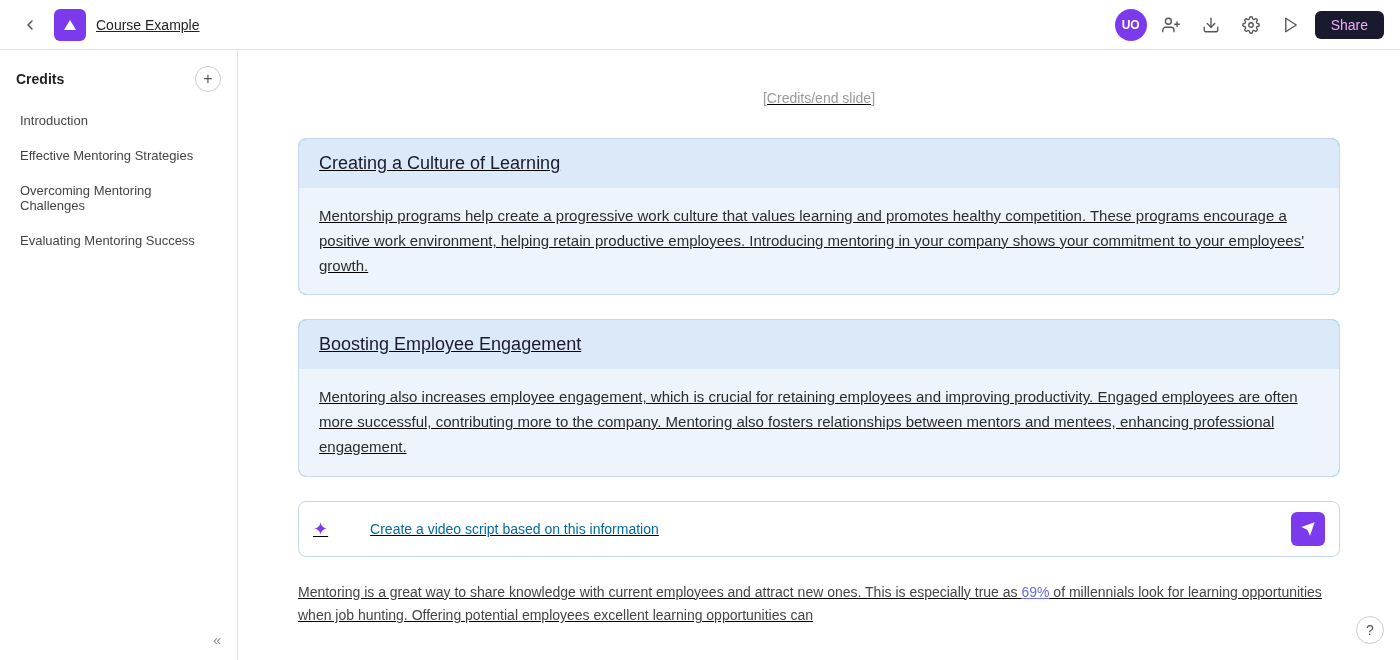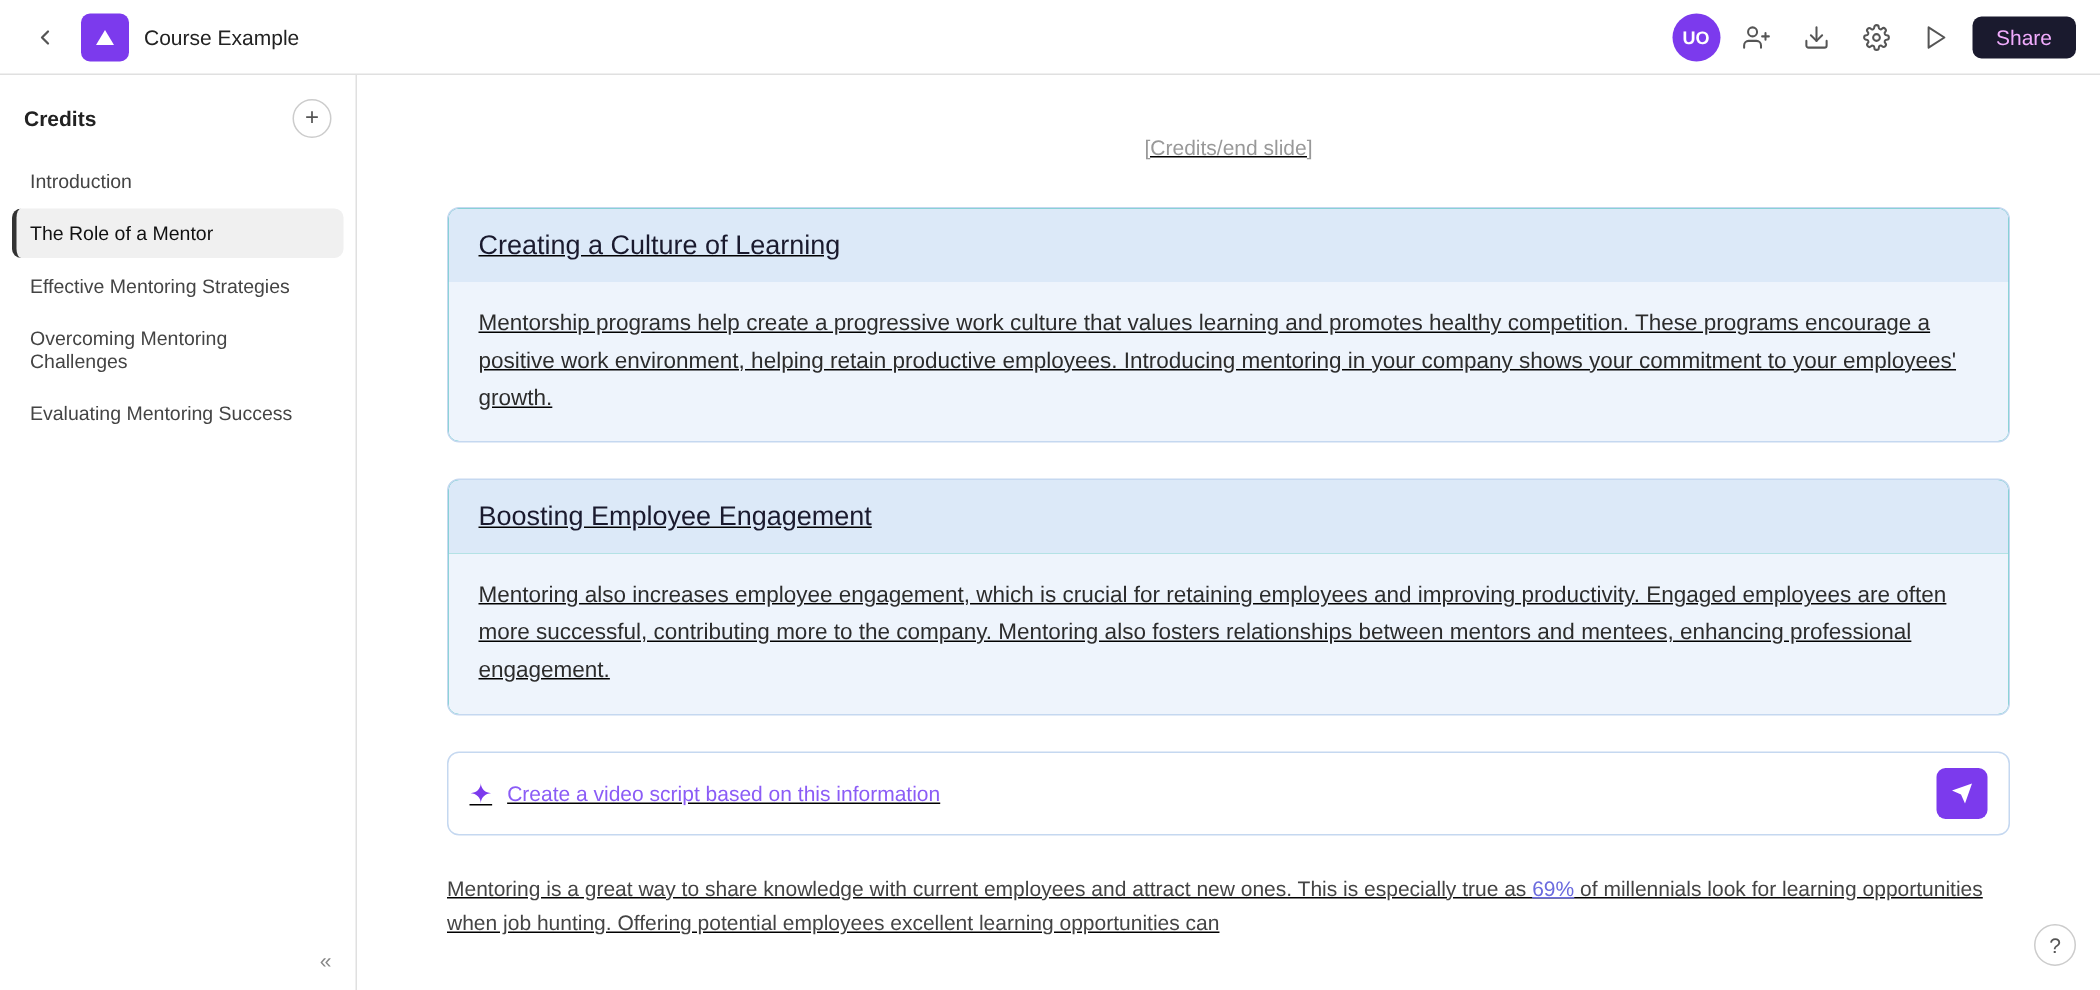--- a/index.html
+++ b/index.html
@@ -13,21 +13,21 @@
       display: flex;
       align-items: center;
       padding: 0 16px;
       gap: 10px;
       flex-shrink: 0;
     }
     .topbar-left { display: flex; align-items: center; gap: 10px; flex: 1; }
     .back-btn { width: 28px; height: 28px; display: flex; align-items: center; justify-content: center; cursor: pointer; color: #555; border-radius: 4px; }
     .app-icon { width: 32px; height: 32px; background: #7c3aed; border-radius: 6px; display: flex; align-items: center; justify-content: center; }
     .app-icon svg { fill: #fff; }
-    .topbar-title { font-size: 14px; font-weight: 500; color: #222; }
+    .topbar-title { font-size: 14px; font-weight: 500; color: #222; text-decoration: underline; }
     .topbar-right { display: flex; align-items: center; gap: 8px; }
     .avatar { width: 32px; height: 32px; border-radius: 50%; background: #7c3aed; color: #fff; font-size: 12px; font-weight: 600; display: flex; align-items: center; justify-content: center; }
     .icon-btn { width: 32px; height: 32px; display: flex; align-items: center; justify-content: center; cursor: pointer; color: #555; border-radius: 4px; border: none; background: transparent; }
     .share-btn { background: #1a1a2e; color: #f0abfc; border: none; border-radius: 6px; padding: 6px 16px; font-size: 14px; font-weight: 500; cursor: pointer; }
 
     
     .main-layout { display: flex; flex: 1; overflow: hidden; }
 
     
     .sidebar {
@@ -116,22 +116,23 @@
       gap: 10px;
       margin-bottom: 24px;
       background: #fff;
     }
     .ai-icon { color: #7c3aed; font-size: 18px; flex-shrink: 0; }
     .ai-input {
       flex: 1;
       border: none;
       outline: none;
       font-size: 14px;
-      color: #8b5cf6;
+      color: #0369a1;
       background: transparent;
+      margin-left: 32px;
     }
     .ai-send-btn {
       width: 34px; height: 34px;
       background: #7c3aed;
       border: none;
       border-radius: 6px;
       cursor: pointer;
       display: flex; align-items: center; justify-content: center;
       flex-shrink: 0;
     }
@@ -214,21 +215,20 @@
 
 <div class="main-layout">
 
   <div class="sidebar">
     <div class="sidebar-header">
       <span class="sidebar-title">Credits</span>
       <button class="add-btn">+</button>
     </div>
     <nav class="sidebar-nav">
       <div class="nav-item">Introduction</div>
-      <div class="nav-item active">The Role of a Mentor</div>
       <div class="nav-item">Effective Mentoring Strategies</div>
       <div class="nav-item">Overcoming Mentoring Challenges</div>
       <div class="nav-item">Evaluating Mentoring Success</div>
     </nav>
     <div class="sidebar-footer">
       <span class="collapse-btn">«</span>
     </div>
   </div>
 
   <div class="content-area">

